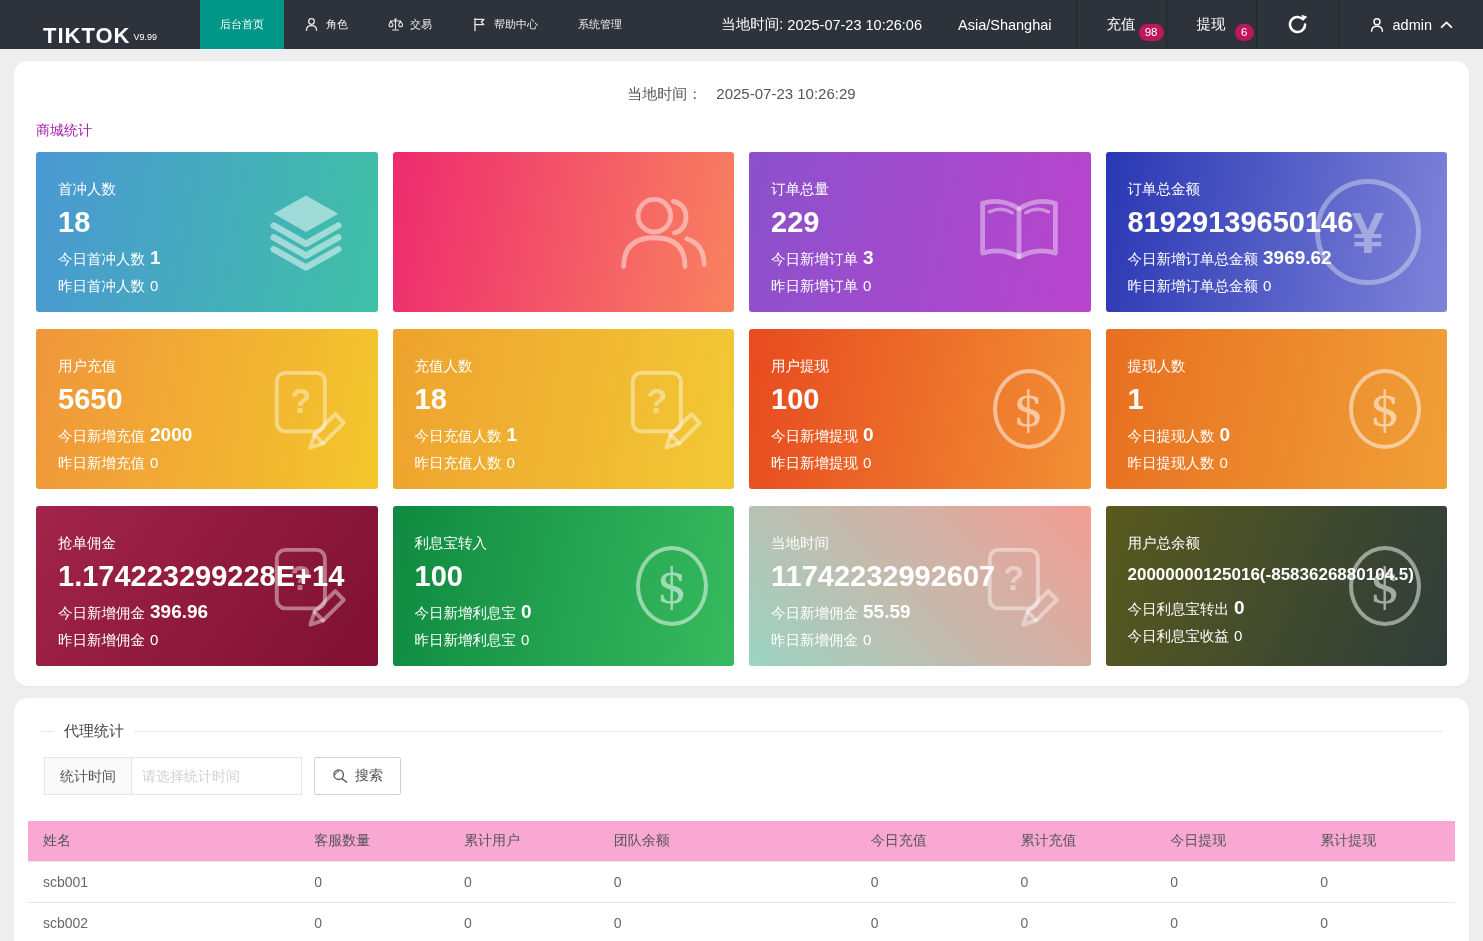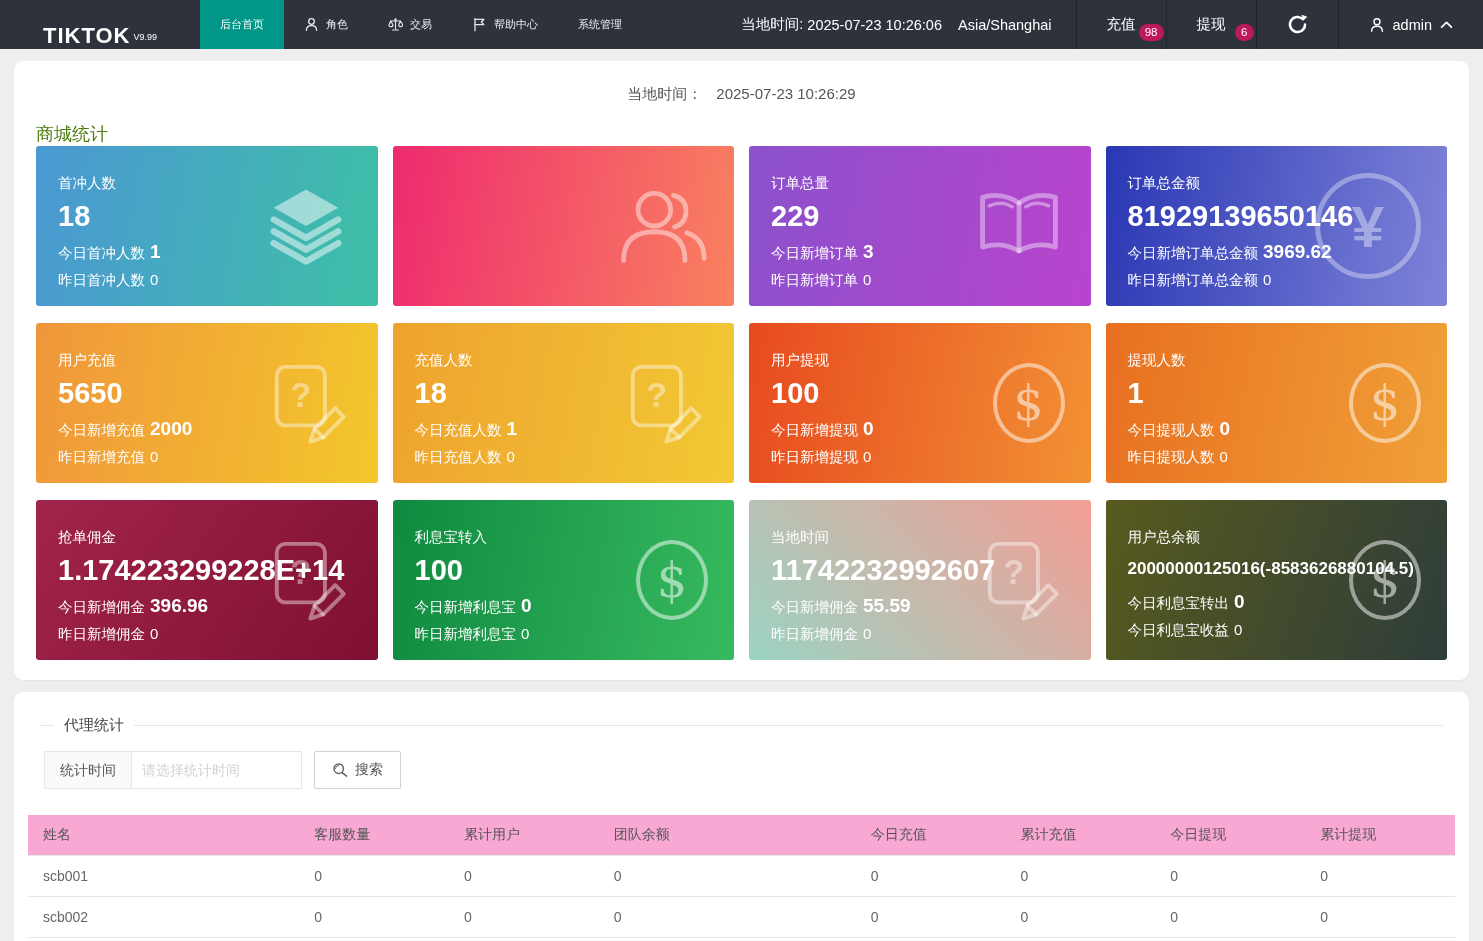--- a/index.html
+++ b/index.html
@@ -14,36 +14,36 @@
   .navbar { height:49px; background:#2e323a; display:flex; align-items:stretch; color:#fff; }
   .logo { width:200px; display:flex; align-items:flex-end; justify-content:center; cursor:pointer; }
   .logo b { font-size:22px; font-weight:700; letter-spacing:1px; }
   .logo .ver { font-size:9px; margin-left:3px; transform:translateY(-7px); }
   .nav-menu { display:flex; align-items:stretch; }
   .nav-item { display:flex; align-items:center; gap:7px; padding:0 20px; font-size:11px; color:#ececec; cursor:pointer; }
   .nav-item.active { background:#009688; color:#fff; }
   .nav-item svg { width:15px; height:15px; }
   .nav-right { margin-left:auto; display:flex; align-items:stretch; }
   .nav-time { display:flex; align-items:center; font-size:14.5px; padding:0 24px 0 0; white-space:nowrap; }
-  .nav-time .tz { margin-left:16px; }
+  .nav-time .tz { margin-left:36px; }
   .nav-tool { position:relative; display:flex; align-items:center; padding:0 30px; font-size:14.5px;
               border-left:1px solid rgba(0,0,0,.28); cursor:pointer; }
   .nav-tool .badge { position:absolute; top:4px; right:2px; background:#be185d; color:#fff;
                      font-size:11.5px; line-height:17px; padding:0 6px; border-radius:9px;margin-top:20px; }
   .nav-tool svg { display:block; }
   .nav-tool.admin { gap:8px; }
   .nav-tool.admin svg.u { width:16px; height:16px; }
   .nav-tool.admin svg.c { width:13px; height:9px; }
   .refresh-wrap svg { width:21px; height:21px; }
   
-  .panel { background:#fff; margin:12px 14px; border-radius:9px; box-shadow:0 1px 2px rgba(0,0,0,.04); }
+  .panel { background:#fff; margin:12px 14px; border-radius:14px; box-shadow:0 1px 2px rgba(0,0,0,.04); }
   .panel1 { padding:16px 22px 20px; }
   .time-center { text-align:center; font-size:15px; color:#555; padding:8px 0 16px; }
   .time-center .tval { margin-left:14px; }
-  .section-label { font-size:18px; color:#4d7c0f; margin:2px 0 0; }
+  .section-label { font-size:14px; color:#a21caf; margin:2px 0 12px; }
   .grid { display:grid; grid-template-columns:repeat(4,1fr); gap:17px 15px; }
   .card { position:relative; height:160px; border-radius:3px; color:#fff; padding:28px 22px; overflow:hidden; }
   .card-title { font-size:14.5px; margin-bottom:7px; }
   .card-big { font-size:29px; font-weight:700; margin-bottom:6px; white-space:nowrap; }
   .card-big.small { font-size:17px; line-height:29px; letter-spacing:0; }
   .card-line { font-size:14.5px; margin-top:8px; white-space:nowrap; }
   .card-line b { font-size:19px; font-weight:700; margin-left:5px; }
   .card-line .v2 { font-size:15px; margin-left:5px; }
   .card-icon { position:absolute; right:26px; top:50%; transform:translateY(-50%); }
   .card-icon svg { width:92px; height:86px; display:block; }

